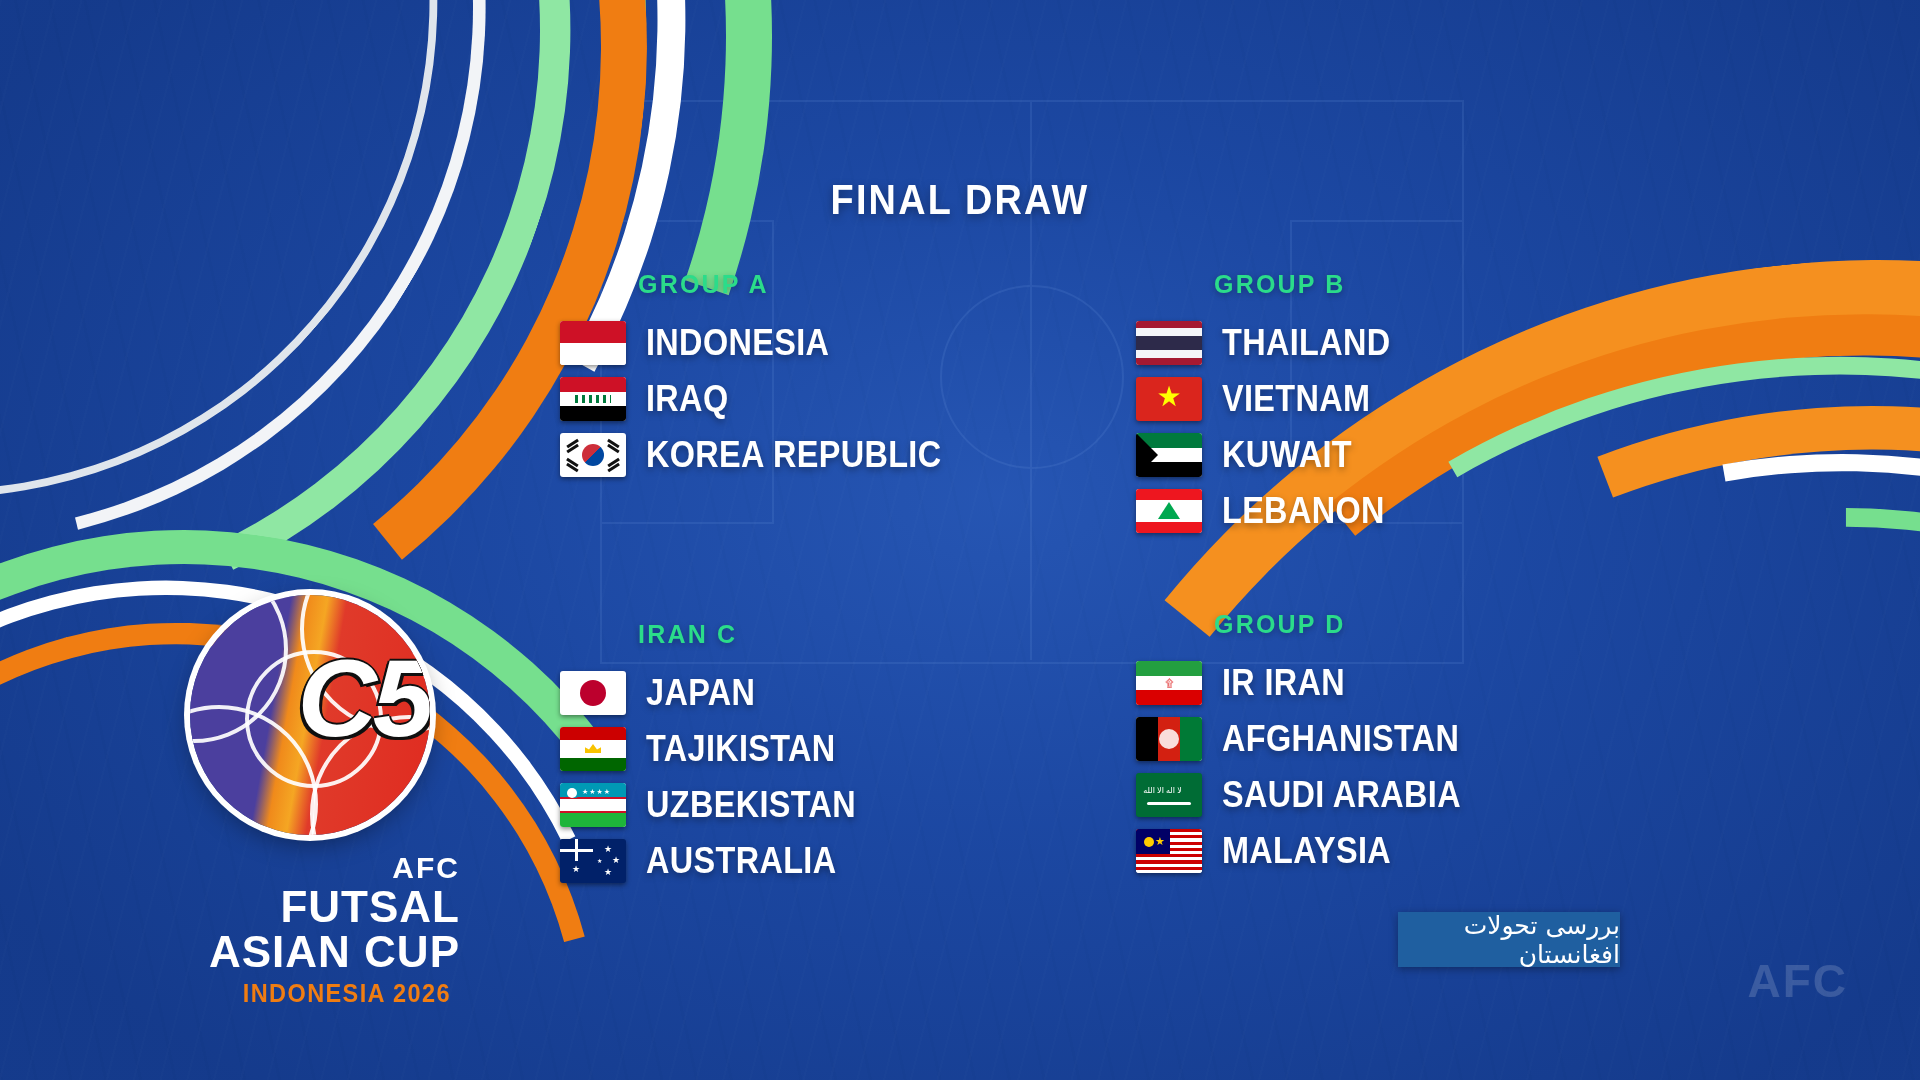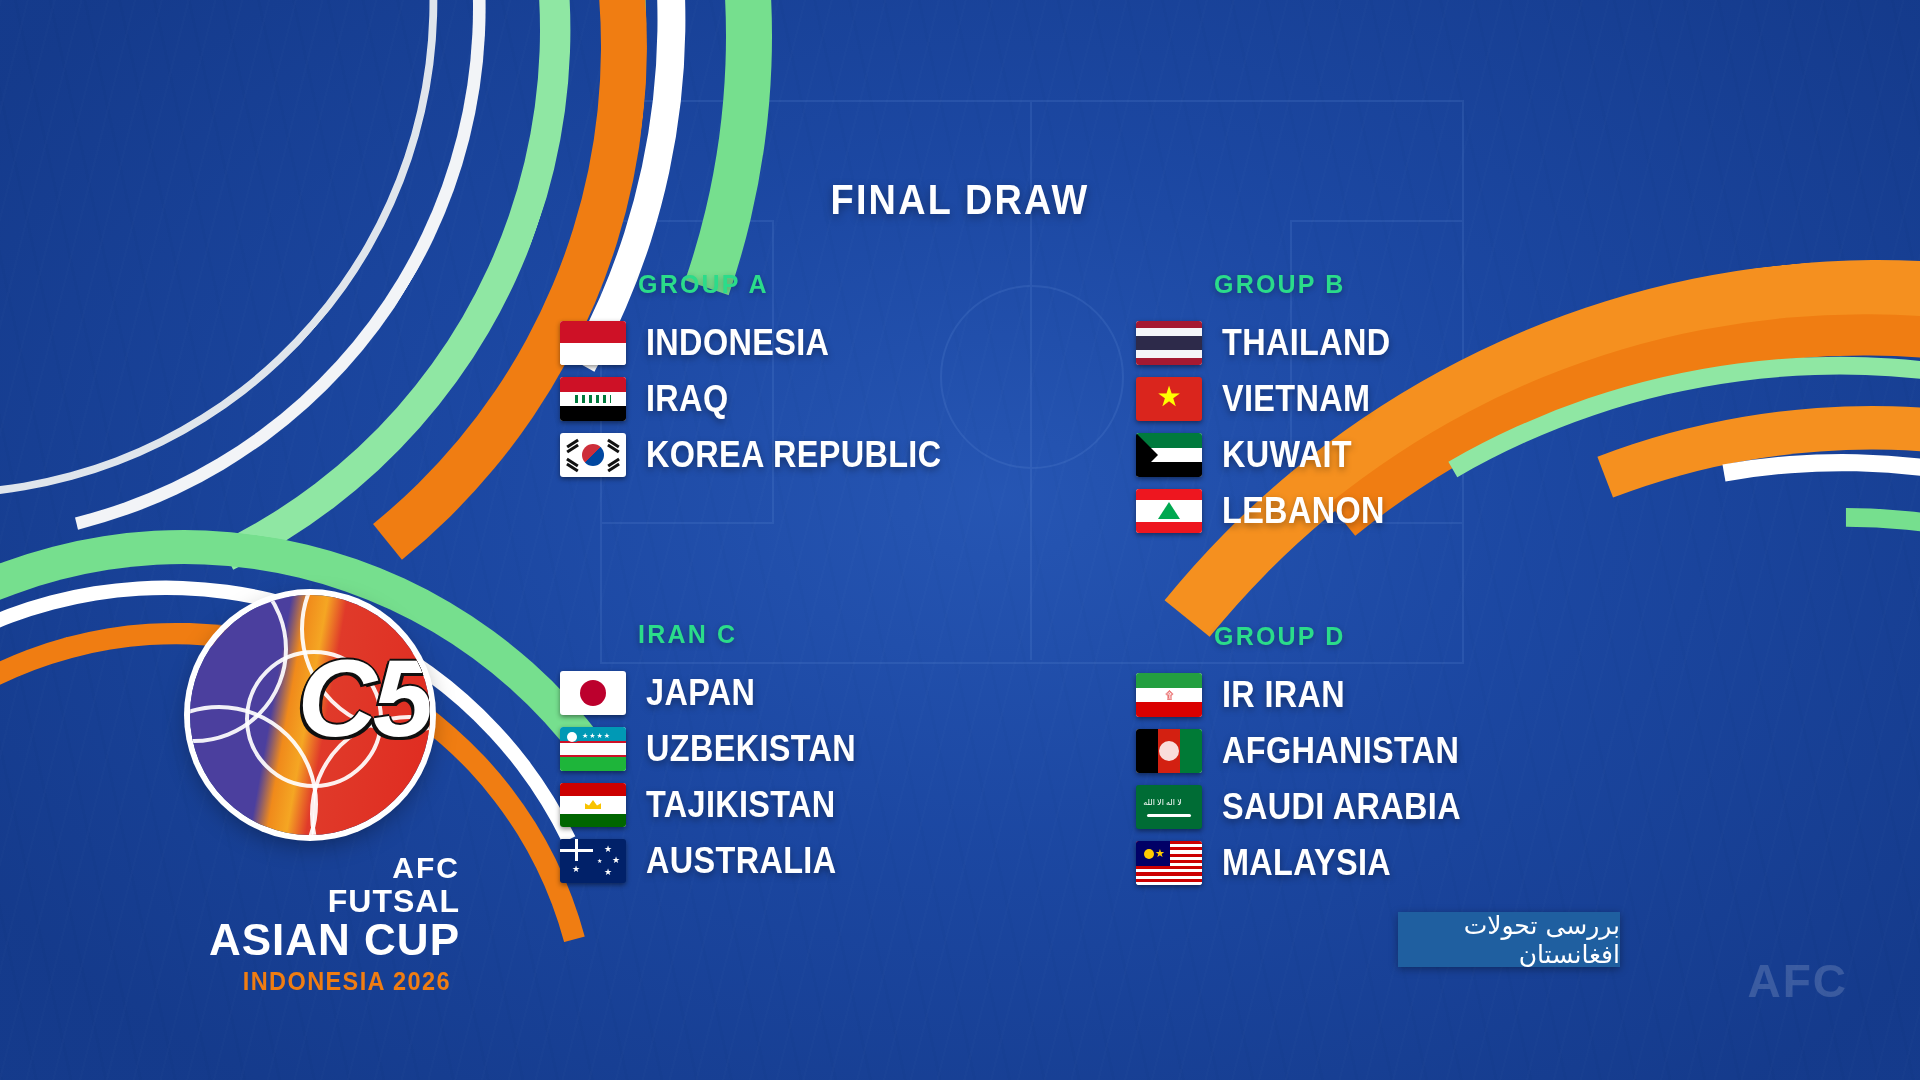--- a/index.html
+++ b/index.html
@@ -43,21 +43,21 @@
     transform:scaleX(.88);
     text-shadow:0 3px 10px rgba(0,0,0,.35);
   }
 
   
   .groups{position:absolute;left:560px;top:270px;width:1060px;height:680px;}
   .group{position:absolute;width:480px;}
   .g-a{left:0;top:0;}
   .g-b{left:576px;top:0;}
   .g-c{left:0;top:350px;}
-  .g-d{left:576px;top:352px;}
+  .g-d{left:576px;top:340px;}
 
   .group-title{
     color:#2bdc8a;font-weight:bold;font-size:25px;letter-spacing:2.2px;
     margin:0 0 16px 78px;text-shadow:0 2px 6px rgba(0,0,0,.3);
   }
   .team-row{display:flex;align-items:center;height:56px;}
   .flag{
     width:66px;height:44px;flex:0 0 66px;margin-right:20px;
     border-radius:3px;overflow:hidden;position:relative;
     box-shadow:0 2px 5px rgba(0,0,0,.45);
@@ -172,21 +172,21 @@
     background:
       linear-gradient(100deg,#4b3f9e 0%,#4b3f9e 36%,#f08a1b 42%,#f5a623 49%,#e03a2a 56%,#e02b20 100%);
     box-shadow:0 0 0 6px #ffffff, 0 8px 26px rgba(0,0,0,.40);overflow:hidden;}
   .ball .seam{position:absolute;border:4px solid rgba(255,255,255,.92);border-radius:50%;}
   .ball-txt{position:absolute;left:0;right:0;top:48px;color:#fff;font-weight:bold;
     font-size:110px;letter-spacing:-4px;line-height:1;
     font-family:"Liberation Sans", sans-serif;font-style:italic;
     text-shadow:2px 0 0 #101010,-2px 0 0 #101010,0 2px 0 #101010,0 -2px 0 #101010,
                 3px 3px 0 #101010,-3px 3px 0 #101010;}
   .logo-afc{color:#fff;font-weight:bold;font-size:30px;letter-spacing:2px;margin-top:16px;}
-  .logo-futsal{color:#fff;font-weight:bold;font-size:32px;letter-spacing:1px;line-height:1.02;}
+  .logo-futsal{color:#fff;font-weight:bold;font-size:44px;letter-spacing:1px;line-height:1.02;}
   .logo-asiancup{color:#fff;font-weight:bold;font-size:44px;letter-spacing:1px;line-height:1.02;}
   .logo-host{color:#f07d12;font-weight:bold;font-size:25px;letter-spacing:1.5px;margin-top:4px;
     transform:scaleX(.94);}
 
   
   .watermark{
     position:absolute;left:1398px;top:912px;width:222px;height:55px;
     background:#1f5fa0;display:flex;align-items:center;justify-content:center;
     color:#ffffff;font-size:25px;direction:rtl;
     font-family:"DejaVu Sans", sans-serif;
@@ -329,40 +329,40 @@
       <div class="group-title">IRAN C</div>
 
       <div class="team-row">
         <div class="flag f-jp">
           <div class="disc"></div>
         </div>
         <div class="team-name">JAPAN</div>
       </div>
 
       <div class="team-row">
+        <div class="flag f-tj">
+          <div class="s a"></div>
+            <div class="s b"></div>
+            <div class="s c"></div>
+            <div class="crown"></div>
+        </div>
+        <div class="team-name">TAJIKISTAN</div>
+      </div>
+
+      <div class="team-row">
         <div class="flag f-uz">
           <div class="s a2"></div>
             <div class="s b"></div>
             <div class="s c"></div>
           <div class="s d"></div>
             <div class="s e"></div>
           <div class="moon"></div>
             <div class="stars">★★★★</div>
         </div>
         <div class="team-name">UZBEKISTAN</div>
-      </div>
-
-      <div class="team-row">
-        <div class="flag f-tj">
-          <div class="s a"></div>
-            <div class="s b"></div>
-            <div class="s c"></div>
-            <div class="crown"></div>
-        </div>
-        <div class="team-name">TAJIKISTAN</div>
       </div>
 
       <div class="team-row">
         <div class="flag f-au">
           <div class="uj"></div>
           <div class="st" style="left:12px;top:26px;">★</div>
           <div class="st" style="left:44px;top:6px;">★</div>
           <div class="st" style="left:52px;top:17px;">★</div>
           <div class="st" style="left:44px;top:29px;">★</div>
           <div class="st" style="left:37px;top:18px;font-size:6px;">★</div>

